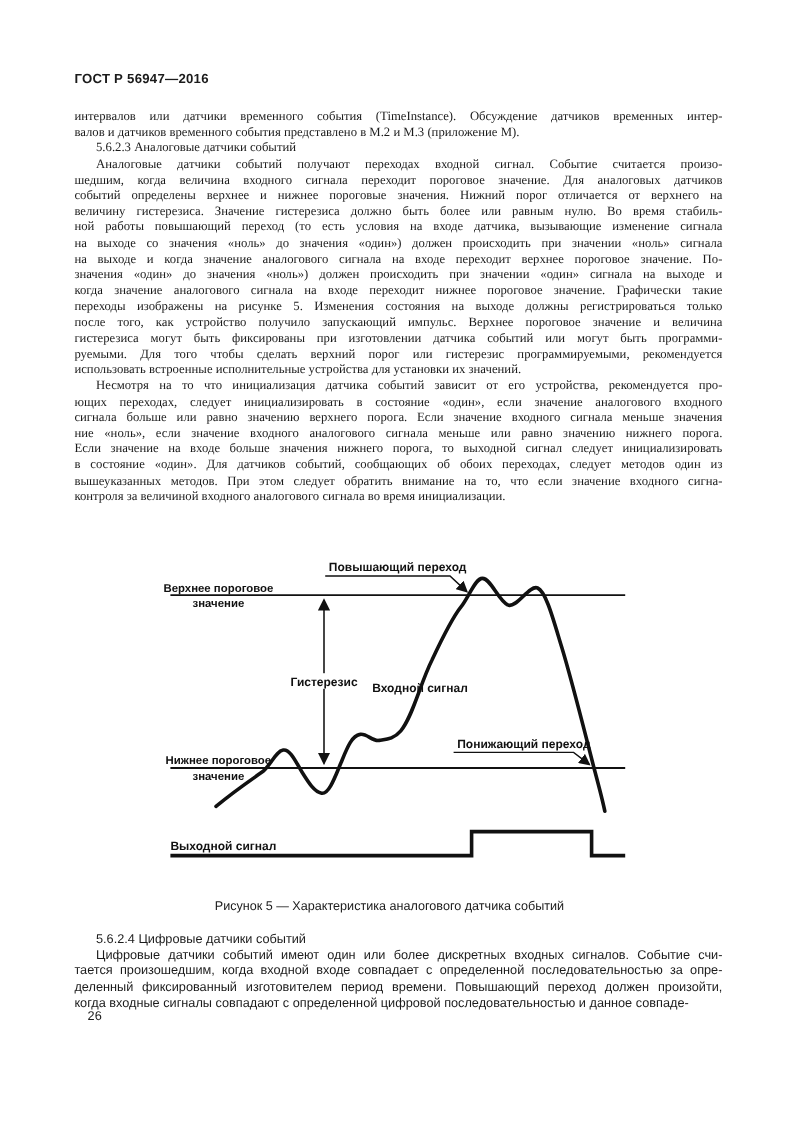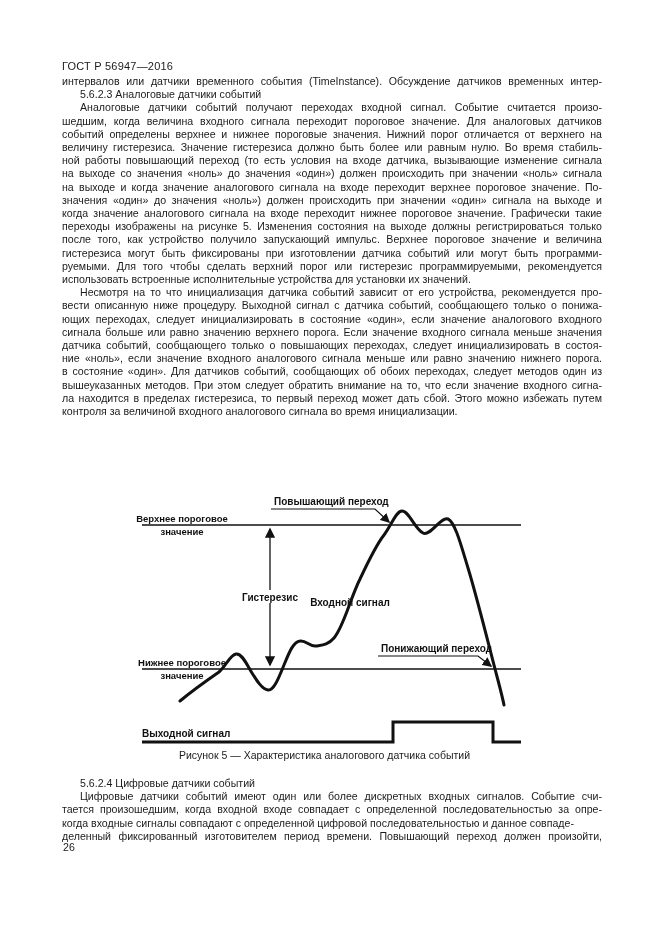--- a/index.html
+++ b/index.html
@@ -11,40 +11,40 @@
     background: #ffffff;
     font-family: "Liberation Sans", sans-serif;
     color: #1b1b1b;
     overflow: hidden;
   }
   .doc-header {
     position: absolute;
     left: 62px;
     top: 60px;
     font-size: 11px;
-    font-weight: normal;
+    font-weight: bold;
     letter-spacing: 0.2px;
   }
   .textblock {
     position: absolute;
     left: 62px;
     width: 540px;
     font-size: 10.6px;
     line-height: 13.2px;
   }
-  .textblock-top { top: 75px; }
+  .textblock-top { top: 91px; font-family: Liberation Serif, serif; }
   .textblock-bottom { top: 777px; }
   .paragraph { margin: 0; }
   .line { text-align: justify; }
   .line.jl { text-align-last: justify; }
   .line.ind { text-indent: 18px; }
   .figure-wrap {
     position: absolute;
     left: 135px;
-    top: 488px;
+    top: 459px;
     width: 430px;
     height: 260px;
   }
   .figure-wrap svg { display: block; }
   .fig-label {
     font-family: "Liberation Sans", sans-serif;
     font-size: 10px;
     font-weight: bold;
     fill: #111;
   }
@@ -58,36 +58,37 @@
     position: absolute;
     left: 0;
     top: 749px;
     width: 649px;
     text-align: center;
     font-size: 10.5px;
     color: #1b1b1b;
   }
   .page-number {
     position: absolute;
-    left: 63px;
+    left: 73px;
     top: 841px;
     font-size: 10.6px;
     text-align: right;
   }
 </style>
 </head>
 <body>
 
 <div class="page">
 
   <div class="doc-header">ГОСТ Р 56947—2016</div>
 
   <div class="textblock textblock-top">
       <div class="paragraph">
         <div class="line jl">интервалов или датчики временного события (TimeInstance). Обсуждение датчиков временных интер-</div>
+        <div class="line">валов и датчиков временного события представлено в М.2 и М.3 (приложение М).</div>
       </div>
       <div class="paragraph">
         <div class="line ind">5.6.2.3 Аналоговые датчики событий</div>
       </div>
       <div class="paragraph">
         <div class="line jl ind">Аналоговые датчики событий получают переходах входной сигнал. Событие считается произо-</div>
         <div class="line jl">шедшим, когда величина входного сигнала переходит пороговое значение. Для аналоговых датчиков</div>
         <div class="line jl">событий определены верхнее и нижнее пороговые значения. Нижний порог отличается от верхнего на</div>
         <div class="line jl">величину гистерезиса. Значение гистерезиса должно быть более или равным нулю. Во время стабиль-</div>
         <div class="line jl">ной работы повышающий переход (то есть условия на входе датчика, вызывающие изменение сигнала</div>
@@ -96,28 +97,26 @@
         <div class="line jl">значения «один» до значения «ноль») должен происходить при значении «один» сигнала на выходе и</div>
         <div class="line jl">когда значение аналогового сигнала на входе переходит нижнее пороговое значение. Графически такие</div>
         <div class="line jl">переходы изображены на рисунке 5. Изменения состояния на выходе должны регистрироваться только</div>
         <div class="line jl">после того, как устройство получило запускающий импульс. Верхнее пороговое значение и величина</div>
         <div class="line jl">гистерезиса могут быть фиксированы при изготовлении датчика событий или могут быть программи-</div>
         <div class="line jl">руемыми. Для того чтобы сделать верхний порог или гистерезис программируемыми, рекомендуется</div>
         <div class="line">использовать встроенные исполнительные устройства для установки их значений.</div>
       </div>
       <div class="paragraph">
         <div class="line jl ind">Несмотря на то что инициализация датчика событий зависит от его устройства, рекомендуется про-</div>
-        <div class="line jl">вести описанную ниже процедуру. Выходной сигнал с датчика событий, сообщающего только о понижа-</div>
         <div class="line jl">ющих переходах, следует инициализировать в состояние «один», если значение аналогового входного</div>
         <div class="line jl">сигнала больше или равно значению верхнего порога. Если значение входного сигнала меньше значения</div>
-        <div class="line jl">датчика событий, сообщающего только о повышающих переходах, следует инициализировать в состоя-</div>
         <div class="line jl">ние «ноль», если значение входного аналогового сигнала меньше или равно значению нижнего порога.</div>
+        <div class="line jl">Если значение на входе больше значения нижнего порога, то выходной сигнал следует инициализировать</div>
         <div class="line jl">в состояние «один». Для датчиков событий, сообщающих об обоих переходах, следует методов один из</div>
         <div class="line jl">вышеуказанных методов. При этом следует обратить внимание на то, что если значение входного сигна-</div>
-        <div class="line jl">ла находится в пределах гистерезиса, то первый переход может дать сбой. Этого можно избежать путем</div>
         <div class="line">контроля за величиной входного аналогового сигнала во время инициализации.</div>
       </div>
     </div>
 
   <div class="figure-wrap">
     <svg width="430" height="260" viewBox="0 0 430 260" xmlns="http://www.w3.org/2000/svg">
       <defs>
         <marker id="arr" viewBox="0 0 10 10" refX="8.5" refY="5" markerWidth="8" markerHeight="8" orient="auto-start-reverse">
           <path d="M0,0 L10,5 L0,10 z" fill="#111"></path>
         </marker>
@@ -169,20 +168,20 @@
 
   <div class="figure-caption">Рисунок 5 — Характеристика аналогового датчика событий</div>
 
   <div class="textblock textblock-bottom">
       <div class="paragraph">
         <div class="line ind">5.6.2.4 Цифровые датчики событий</div>
       </div>
       <div class="paragraph">
         <div class="line jl ind">Цифровые датчики событий имеют один или более дискретных входных сигналов. Событие счи-</div>
         <div class="line jl">тается произошедшим, когда входной входе совпадает с определенной последовательностью за опре-</div>
+        <div class="line jl">деленный фиксированный изготовителем период времени. Повышающий переход должен произойти,</div>
         <div class="line">когда входные сигналы совпадают с определенной цифровой последовательностью и данное совпаде-</div>
-        <div class="line jl">деленный фиксированный изготовителем период времени. Повышающий переход должен произойти,</div>
       </div>
     </div>
 
   <div class="page-number">26</div>
 
 </div>
 
 </body></html>

